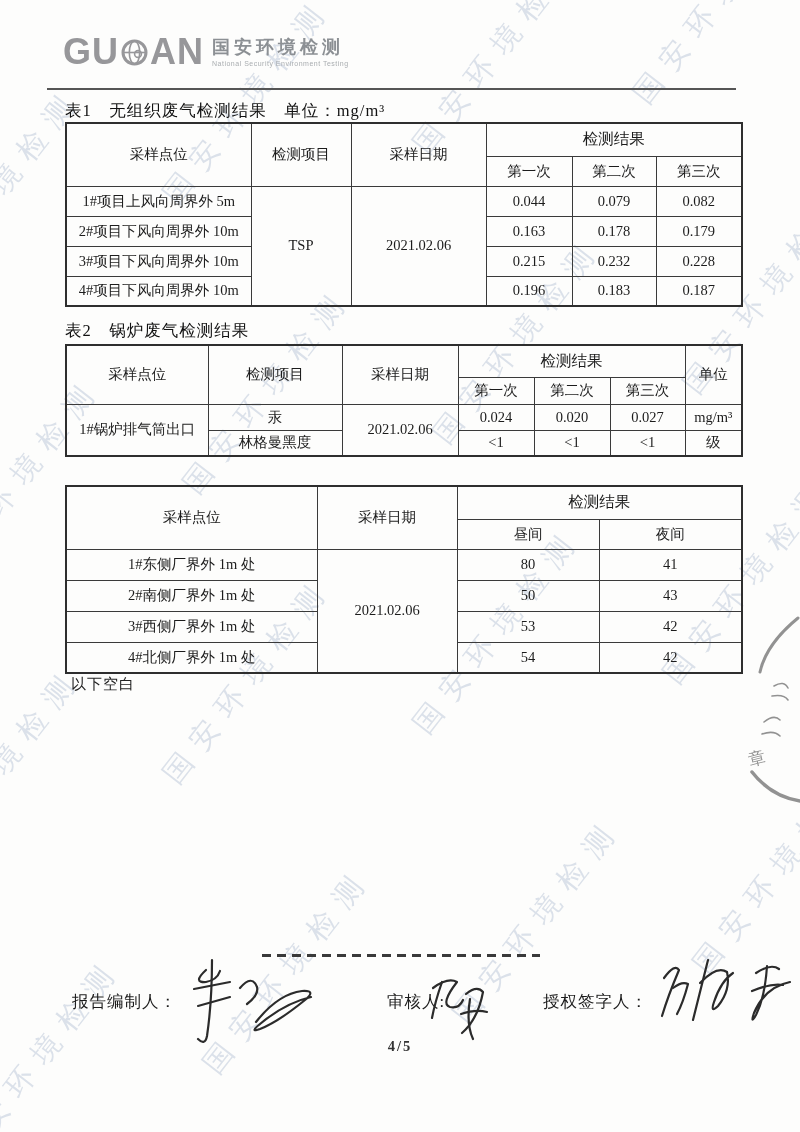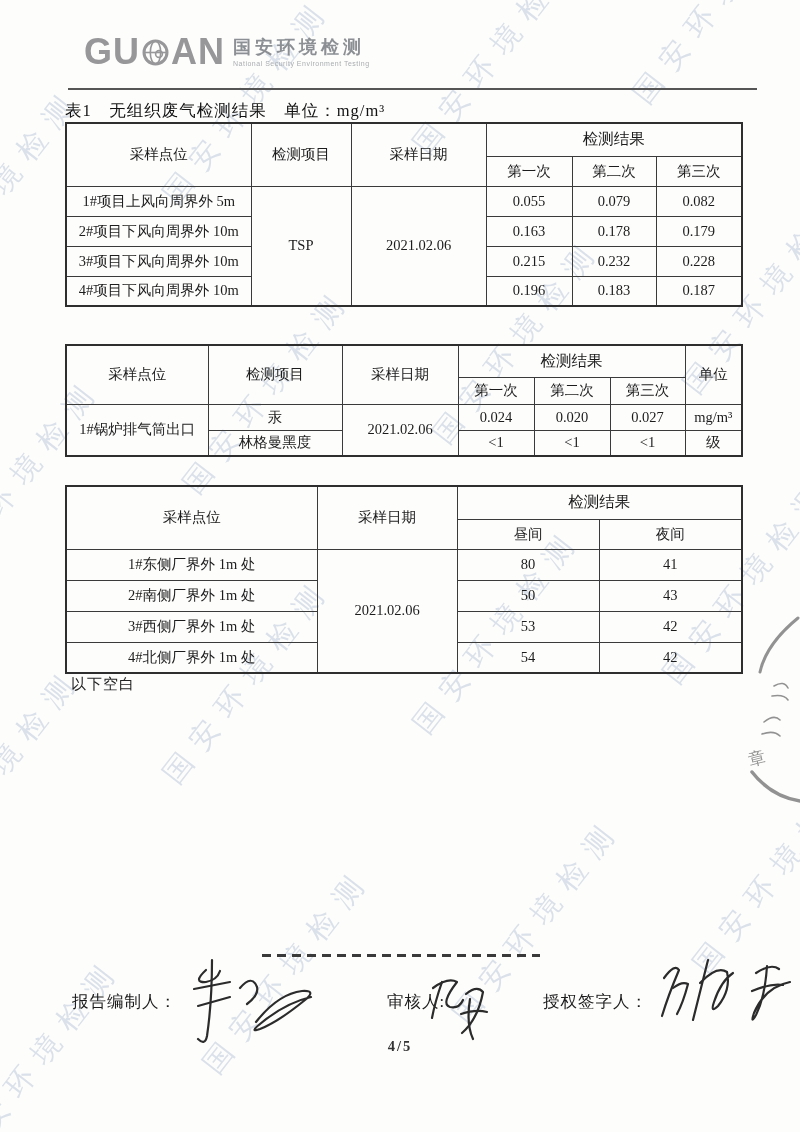--- a/index.html
+++ b/index.html
@@ -9,21 +9,21 @@
     font-family:"Liberation Serif","DejaVu Serif",serif;color:#1e1e1e;
   }
   
   .wm{
     position:absolute;white-space:nowrap;pointer-events:none;
     font-size:29px;letter-spacing:13px;color:rgba(125,145,180,0.26);
     transform:rotate(-52deg);transform-origin:left center;
     font-family:"Liberation Serif",serif;
   }
   
-  .header{position:absolute;left:68px;top:30px;width:689px;height:58px;
+  .header{position:absolute;left:47px;top:30px;width:689px;height:58px;
           border-bottom:2.5px solid #555;text-decoration:underline;}
   .logo{position:absolute;left:16px;top:4px;display:flex;align-items:center;}
   .logo-latin{font-family:"Liberation Sans","DejaVu Sans",sans-serif;
       font-weight:900;font-size:36px;color:#97979a;letter-spacing:1px;
       transform:scaleY(1.02);line-height:1;}
   .logo-globe{margin:0 2px;}
   .logo-cnblock{margin-left:8px;display:flex;flex-direction:column;justify-content:center;}
   .logo-cn{font-family:"Liberation Sans","DejaVu Sans",sans-serif;font-weight:700;
       font-size:18px;color:#8c9094;letter-spacing:4px;line-height:1.15;}
   .logo-en{font-family:"Liberation Sans","DejaVu Sans",sans-serif;font-size:7px;
@@ -115,21 +115,21 @@
       </tr>
       <tr class="h30">
         <th>第一次</th>
         <th>第二次</th>
         <th>第三次</th>
       </tr>
       <tr class="h30">
         <td>1#项目上风向周界外 5m</td>
         <td rowspan="4">TSP</td>
         <td rowspan="4">2021.02.06</td>
-        <td>0.055</td>
+        <td>0.044</td>
         <td>0.079</td>
         <td>0.082</td>
       </tr>
       <tr class="h30">
         <td>2#项目下风向周界外 10m</td>
         <td>0.163</td>
         <td>0.178</td>
         <td>0.179</td>
       </tr>
       <tr class="h30">
@@ -141,20 +141,21 @@
       <tr class="h30">
         <td>4#项目下风向周界外 10m</td>
         <td>0.196</td>
         <td>0.183</td>
         <td>0.187</td>
       </tr>
     </tbody>
       </table>
   </div>
 
+  <div class="tbl-title" style="top:320px">表2　锅炉废气检测结果</div>
   <div class="tbl" style="top:344px">
     <table>
       <colgroup>
           <col style="width:142px">
           <col style="width:134px">
           <col style="width:116px">
         <col style="width:76px">
           <col style="width:76px">
           <col style="width:75px">
           <col style="width:57px">

